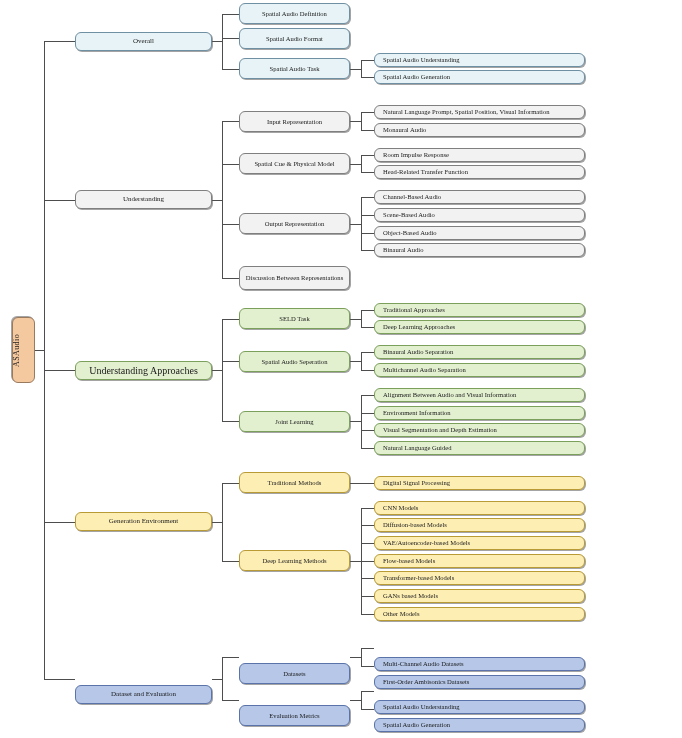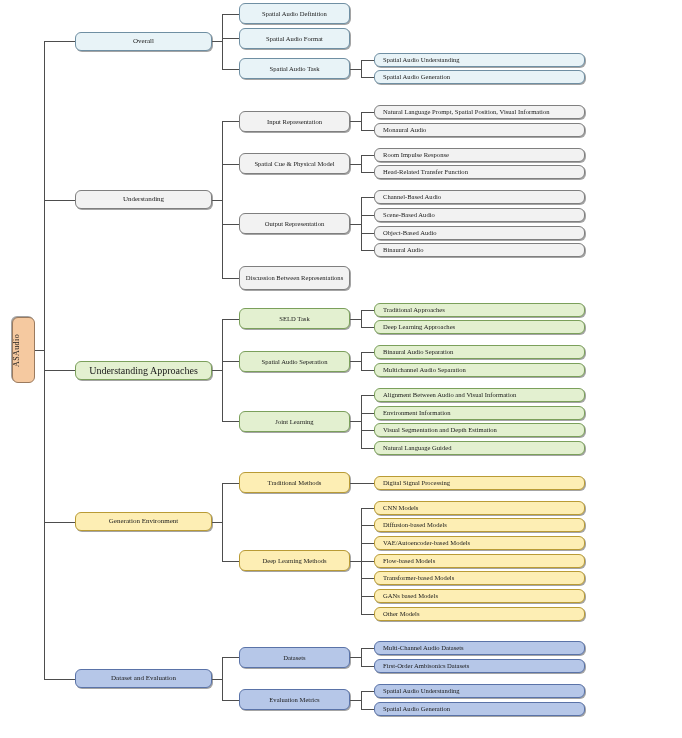--- a/index.html
+++ b/index.html
@@ -45,21 +45,21 @@
   
   .edge{position:absolute;background:#4d4d4d;}
   .edge.h{height:1px;}
   .edge.v{width:1px;}
 
   
   .t-blue   {border-color:#6f8fa3;}
   .t-gray   {border-color:#7f7f7f;}
   .t-green  {border-color:#7ba05b;}
   .t-yellow {border-color:#b99b35;}
-  .t-navy   {border-color:#5a73a8;}
+  .t-navy   {border-color:#5a73a8;margin-top:16px;}
 </style>
 </head>
 <body>
 
 <div id="canvas">
 
   <div id="root-node" class="node" style="left: 12px; top: 317px; width: 23px; height: 66px; background: rgb(245, 201, 160); font-size: 8px;">
     <span class="txt">ASAudio</span>
   </div>
 

